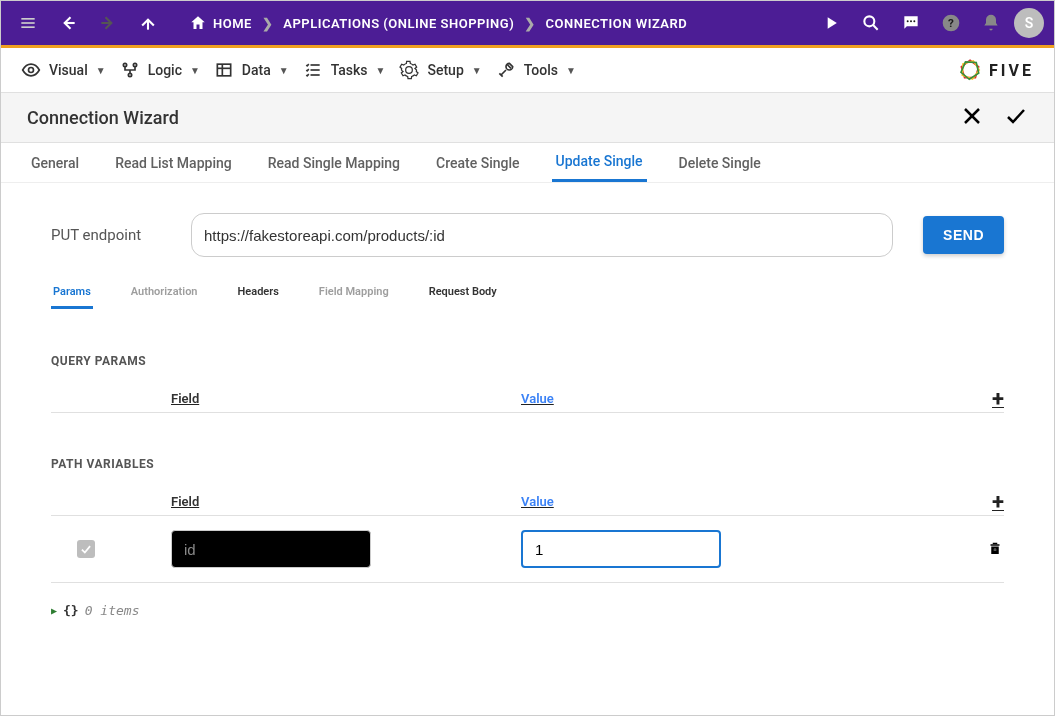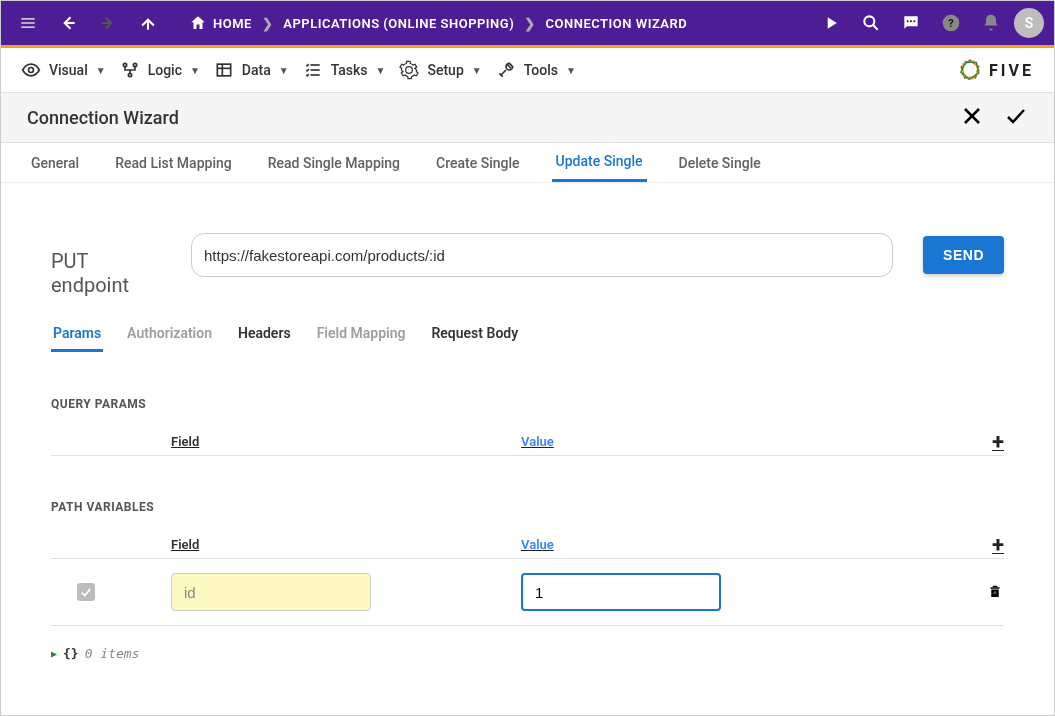--- a/index.html
+++ b/index.html
@@ -33,45 +33,45 @@
   .page-header-actions svg { width:24px; height:24px; }
   
   
   .wizard-tabs { display:flex; gap:28px; padding:0 26px; height:40px; align-items:center; border-bottom:1px solid #eee; font-size:14px;}
   .wizard-tab { color:#616161; cursor:pointer; padding:10px 4px; font-weight:500;}
   .wizard-tab.active { color:#1976d2; border-bottom:3px solid #1976d2; }
   
   
   .wizard-body { padding:30px 50px; }
   .endpoint-row { display:flex; align-items:center; gap:30px; }
-  .endpoint-label { width:110px; color:#555; font-size:20px;margin-top:36px;}
+  .endpoint-label { width:110px; color:#555; font-size:15px;}
   .endpoint-input { flex:1; height:44px; border:1px solid #ccc; border-radius:13px; padding:0 12px; font-size:15px; color:#333; }
   .send-btn { background:#1976d2; color:#fff; border:none; height:38px; padding:0 20px; font-weight:700; border-radius:4px; font-size:14px; letter-spacing:0.5px; cursor:pointer; box-shadow:0 2px 4px rgba(0,0,0,0.2);}
   
-  .subtabs { display:flex; gap:22px; margin-top:20px; border-bottom:1px solid #fff; font-size:14px;}
+  .subtabs { display:flex; gap:36px; margin-top:20px; border-bottom:1px solid #fff; font-size:11px;}
   .subtab { color:#333; cursor:pointer; padding:8px 2px; font-weight:600;}
   .subtab.active { color:#1976d2; border-bottom:3px solid #1976d2; }
   .subtab.dim { color:#9e9e9e; }
   
   .section-title { font-size:12px; font-weight:700; color:#555; letter-spacing:0.5px; margin-top:44px; }
   
   .param-header { display:flex; align-items:center; margin-top:18px; padding-bottom:1px; border-bottom:1px solid #e0e0e0;text-decoration:underline; }
   .param-header .col-check { width:120px; }
   .param-header .col-field { width:350px; font-weight:600; font-size:13px; color:#333;}
   .param-header .col-value { flex:1; font-weight:600; font-size:13px; color:#3b82f6;}
   .param-header .col-action { width:50px; text-align:right; }
   .add-btn { font-size:22px; font-weight:700; cursor:pointer; }
   
   .param-row { display:flex; align-items:center; padding:14px 0; border-bottom:1px solid #e0e0e0; }
   .param-row .col-check { width:120px; padding-left:26px;}
   .param-row .col-field { width:350px; }
   .param-row .col-value { flex:1; }
   .param-row .col-action { width:50px; text-align:right; }
   .text-input { height:38px; border:1px solid #ccc; border-radius:4px; padding:0 12px; font-size:15px; width:200px;}
-  .text-input.readonly { color:#888; background:#fef9c3;}
+  .text-input.readonly { color:#888; background:#000000;}
   .text-input.active { border:2px solid #1976d2; outline:none;}
   .checkbox-disabled { width:18px; height:18px; background:#bdbdbd; border-radius:3px; display:flex; align-items:center; justify-content:center;}
   .checkbox-disabled svg { width:14px; height:14px; fill:#fff;}
   .delete-icon svg{ width:18px; height:18px;}
   
   .json-preview { display:flex; align-items:center; gap:6px; margin-top:20px; font-family:monospace; color:#888; font-size:13px; font-style:italic;}
   .json-preview .tri { color:#2e7d32; font-size:10px;}
   .json-preview .braces { color:#333; font-weight:600; font-style:normal;}
 </style>
 </head>

